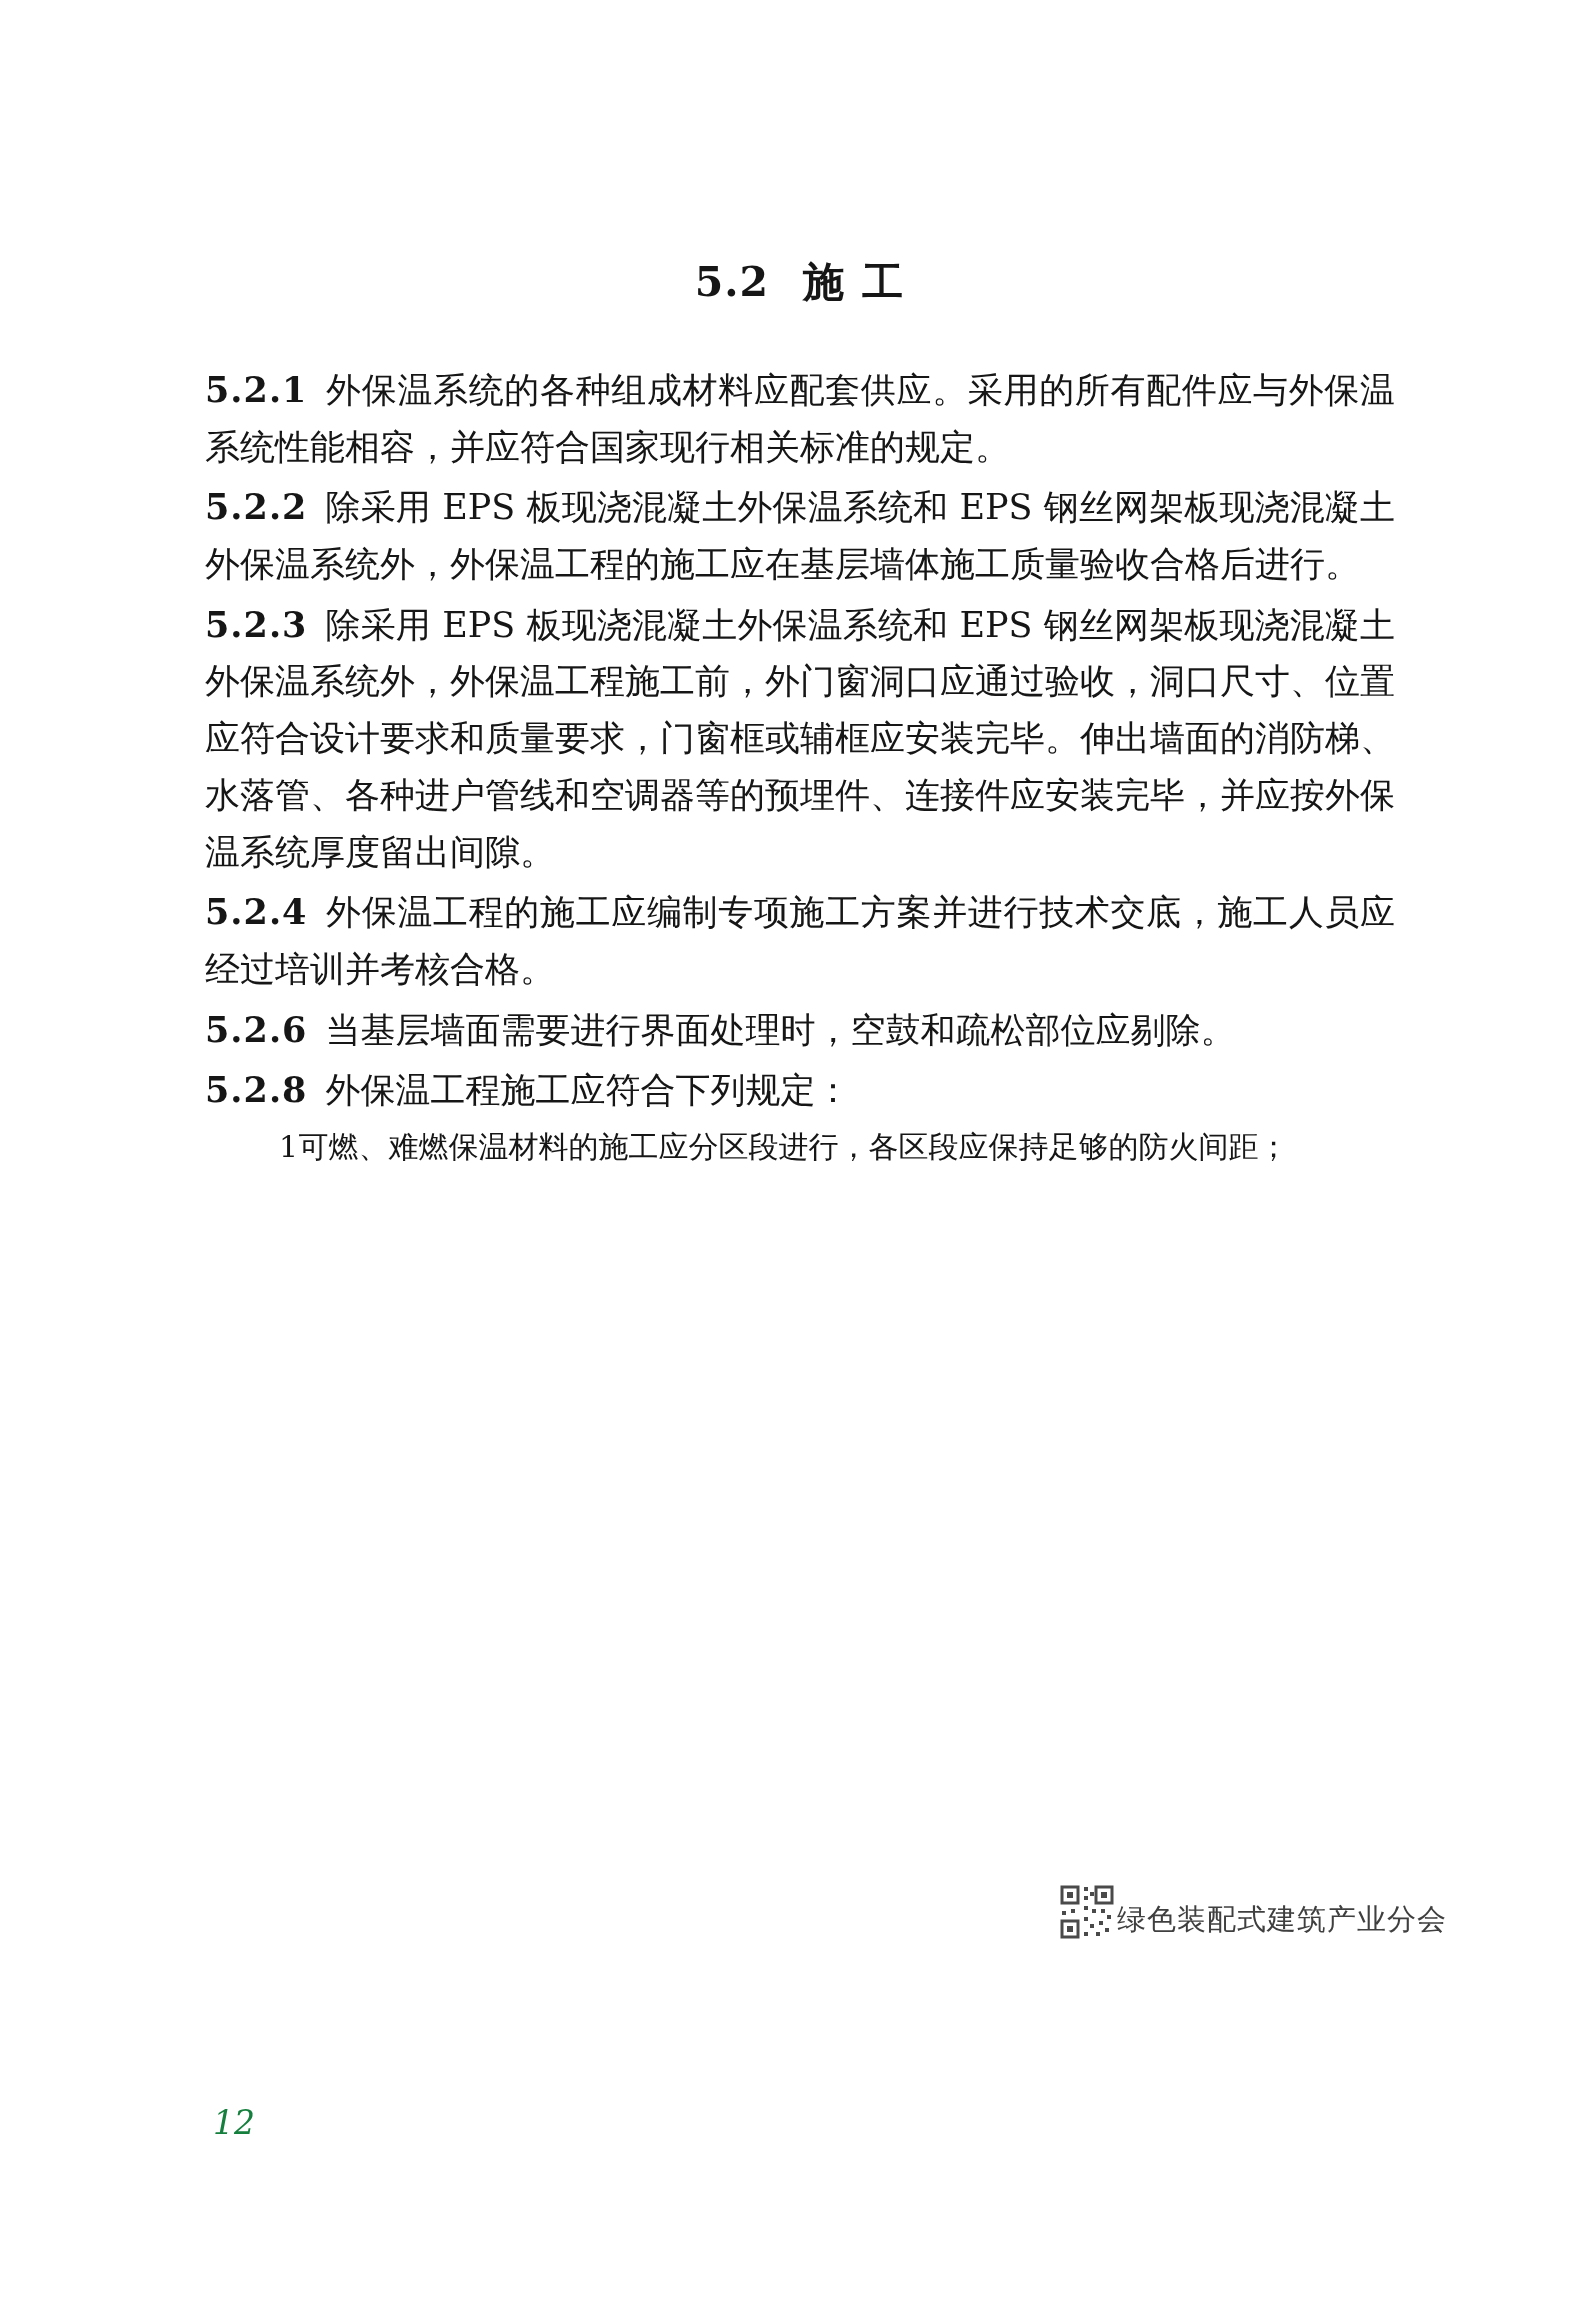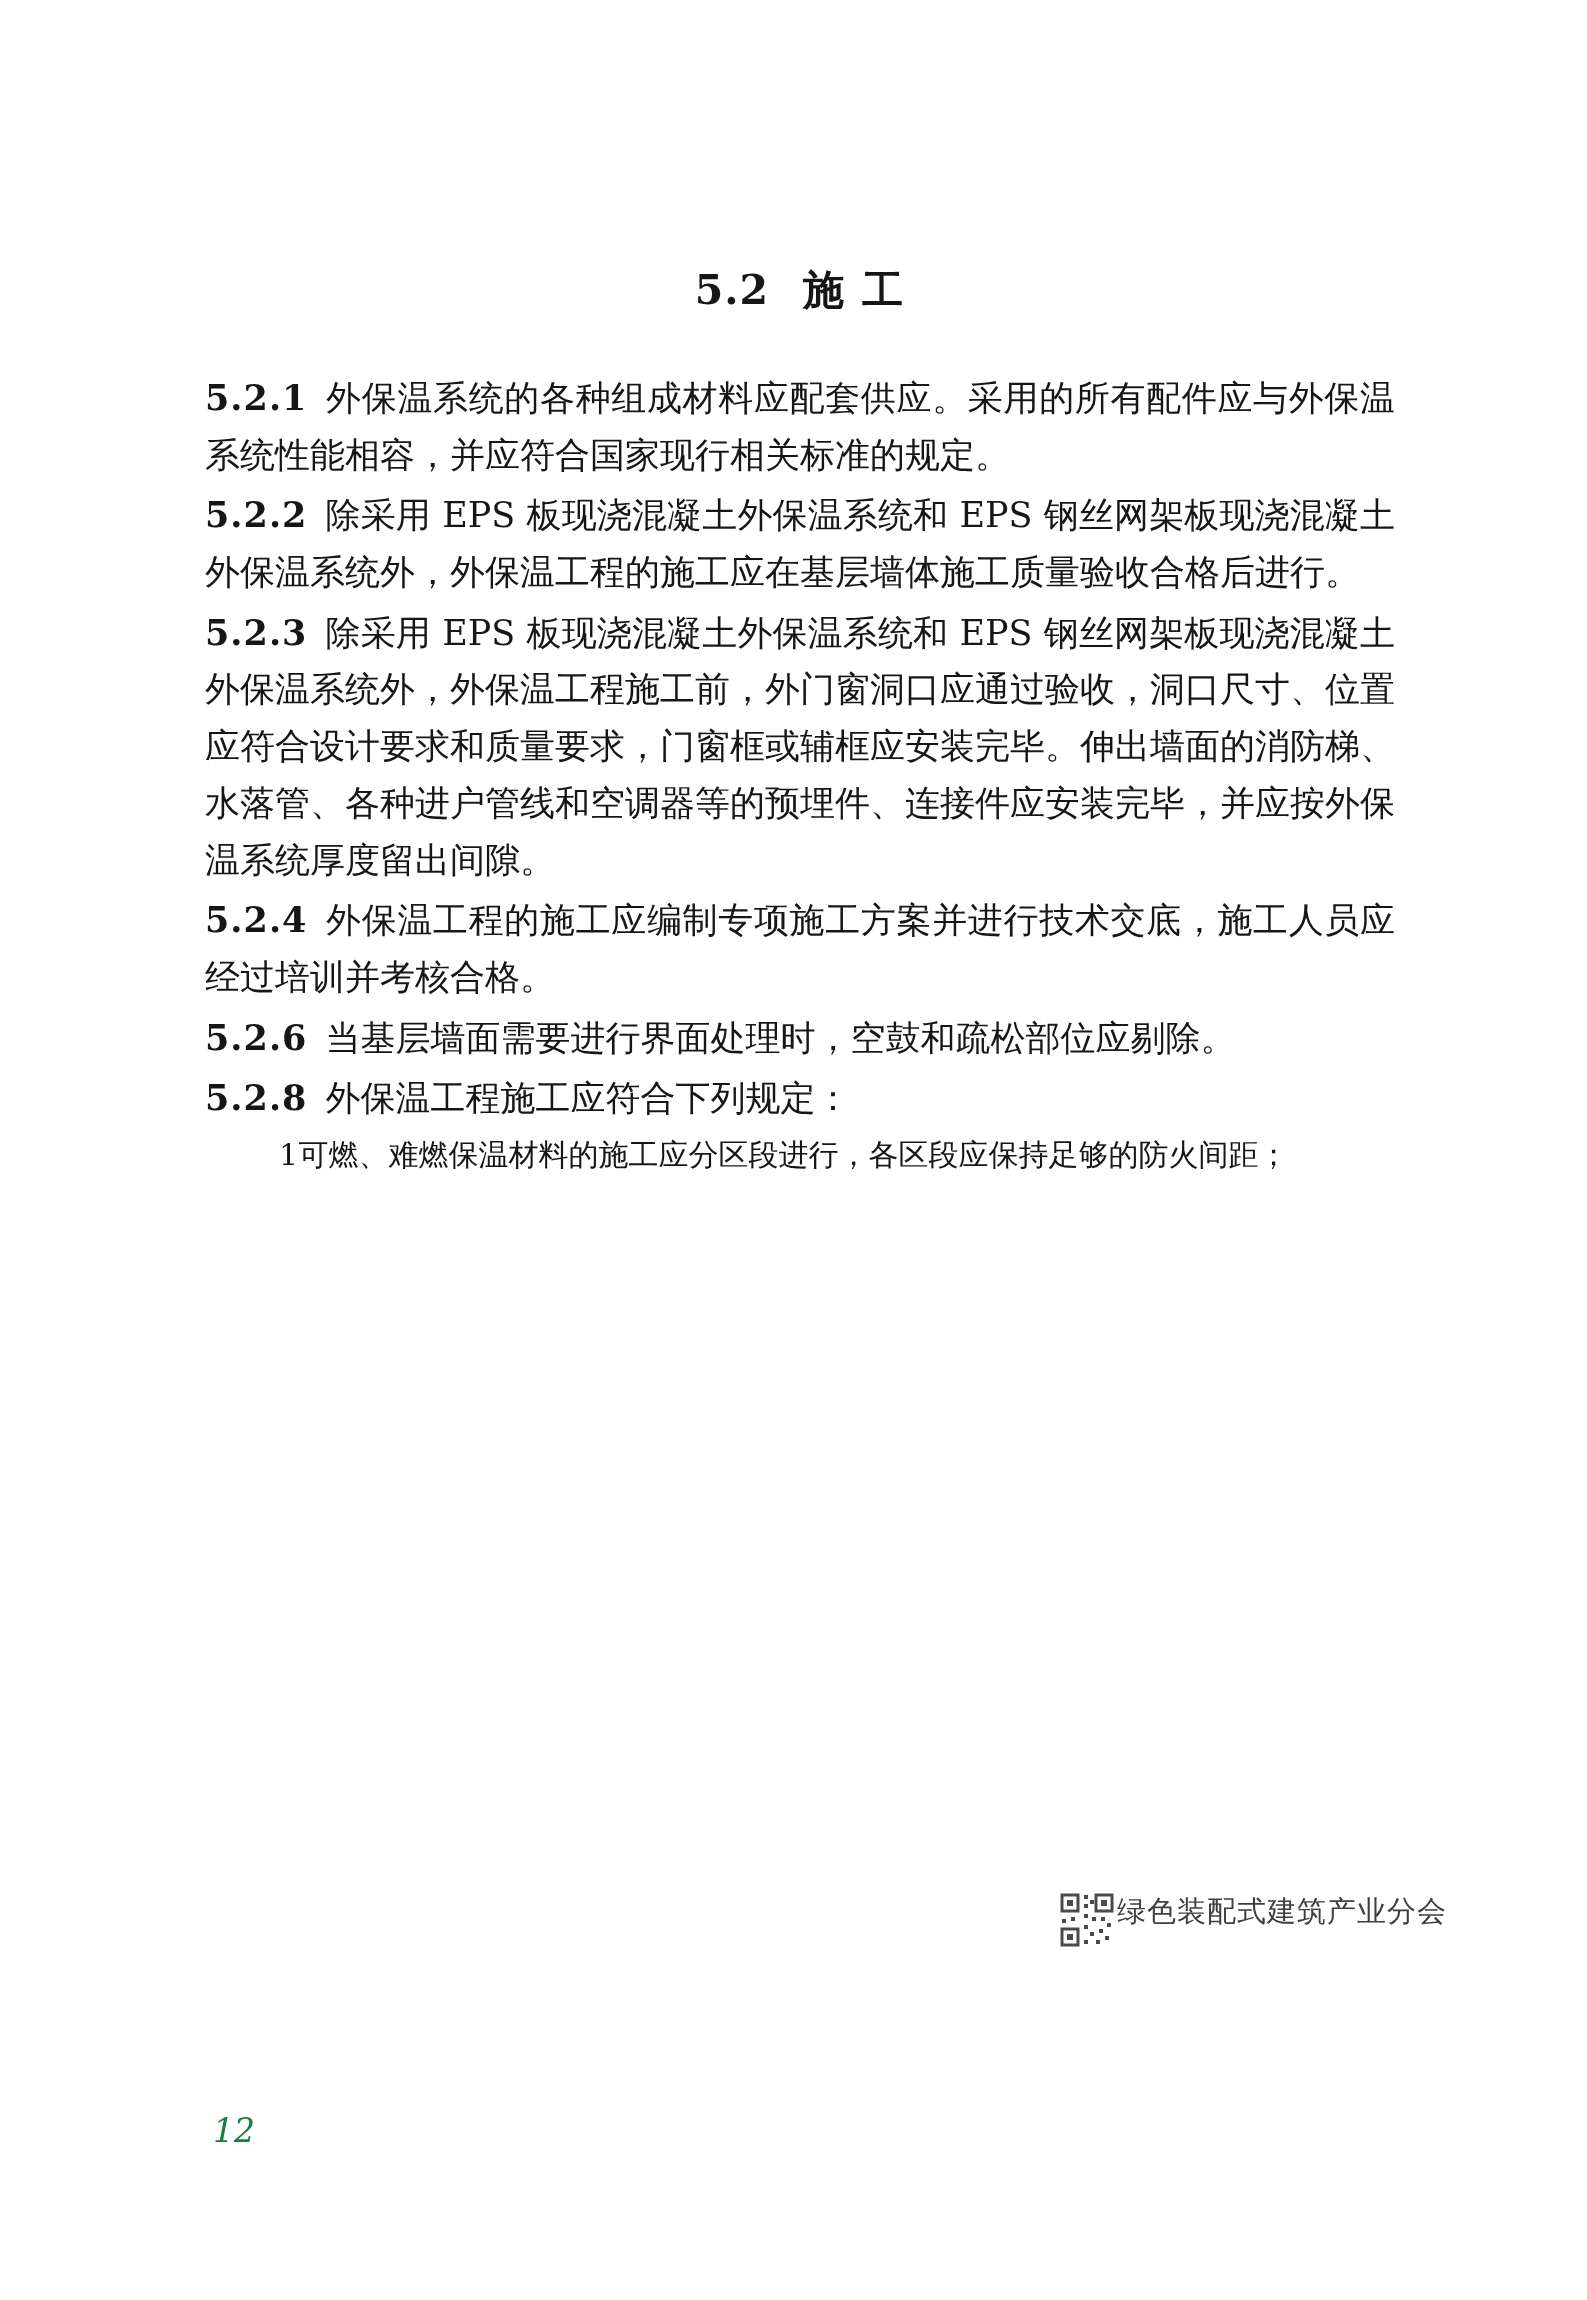--- a/index.html
+++ b/index.html
@@ -10,21 +10,21 @@
   body {
     width: 1587px;
     height: 2300px;
     position: relative;
     font-family: "DejaVu Serif", "Liberation Serif", serif;
     color: #161616;
     overflow: hidden;
   }
   .page {
     position: absolute;
-    left: 0; top: 8px;
+    left: 0; top: 0;
     width: 1587px;
     height: 1980px;
   }
   .content {
     position: absolute;
     left: 205px;
     top: 255px;
     width: 1190px;
   }
   .section-title {
@@ -74,21 +74,21 @@
     font-size: 33px;
     font-style: italic;
     font-family: "DejaVu Serif", "Liberation Serif", serif;
     color: #15803d;
   }
   .footer-stamp {
     position: absolute;
     right: 140px;
     bottom: 40px;
     display: flex;
-    align-items: flex-start;
+    align-items: flex-end;
     gap: 2px;
   }
   .qr-block {
     width: 56px;
     height: 56px;
     position: relative;
     background: #ffffff;
   }
   .qr-block svg { display: block; }
   .stamp-text {

